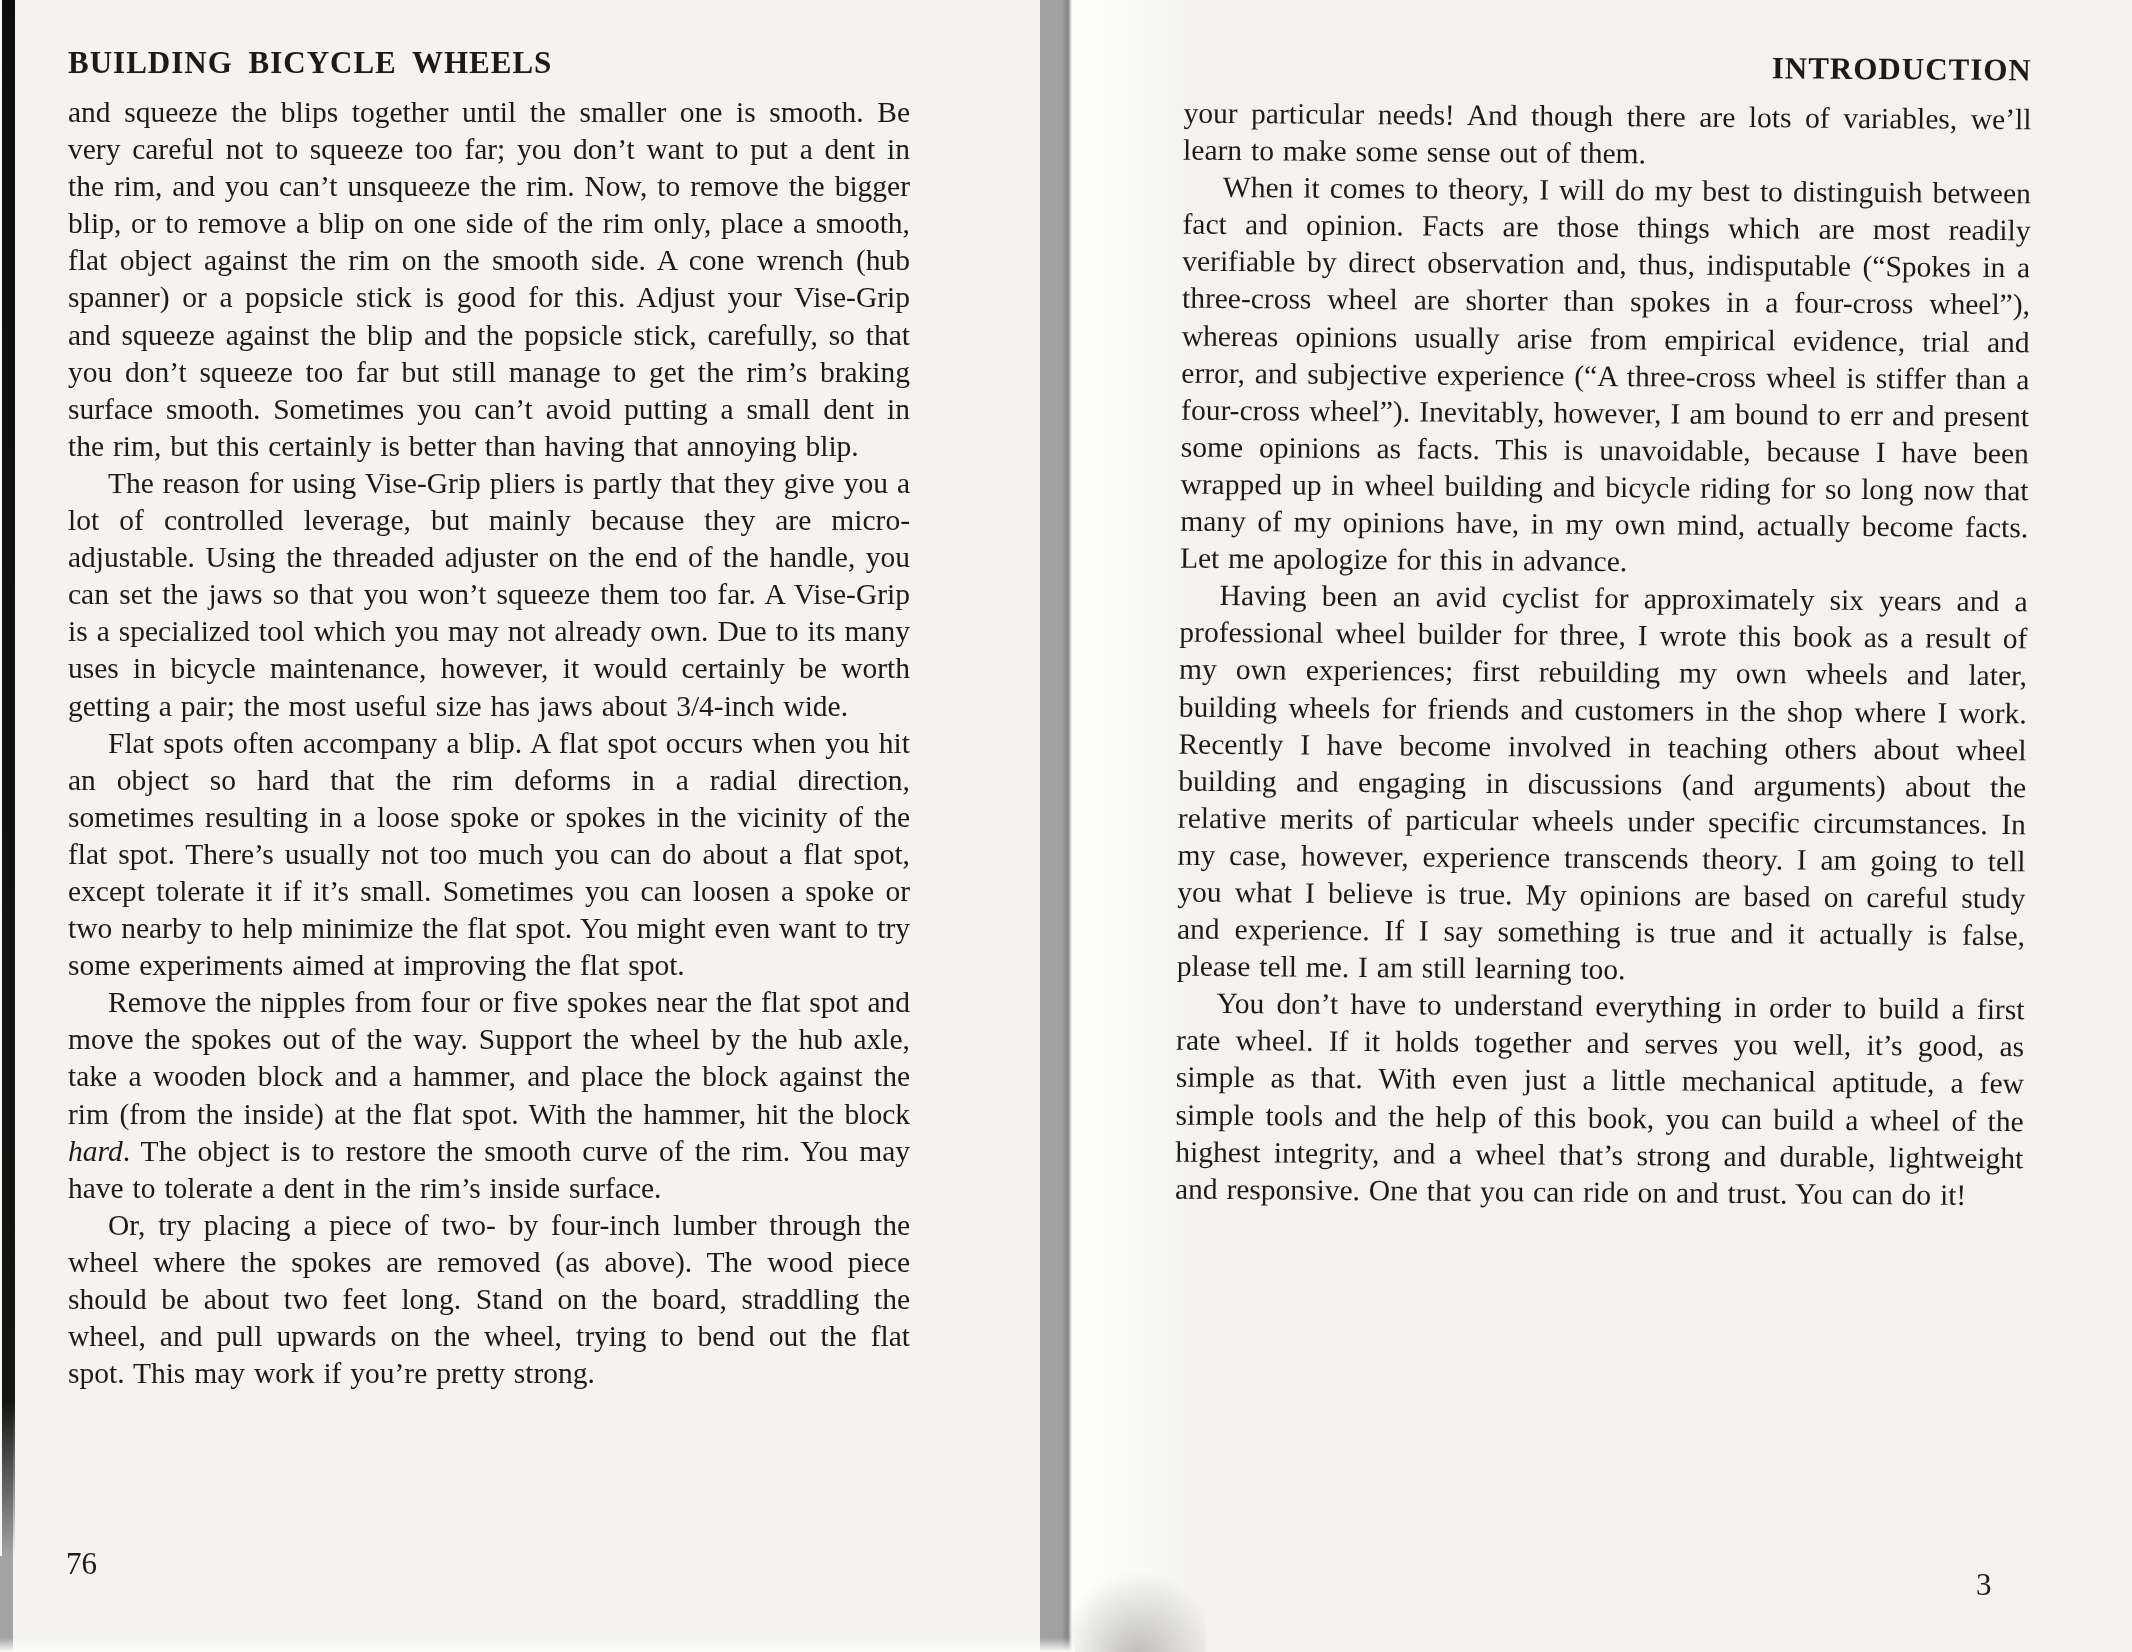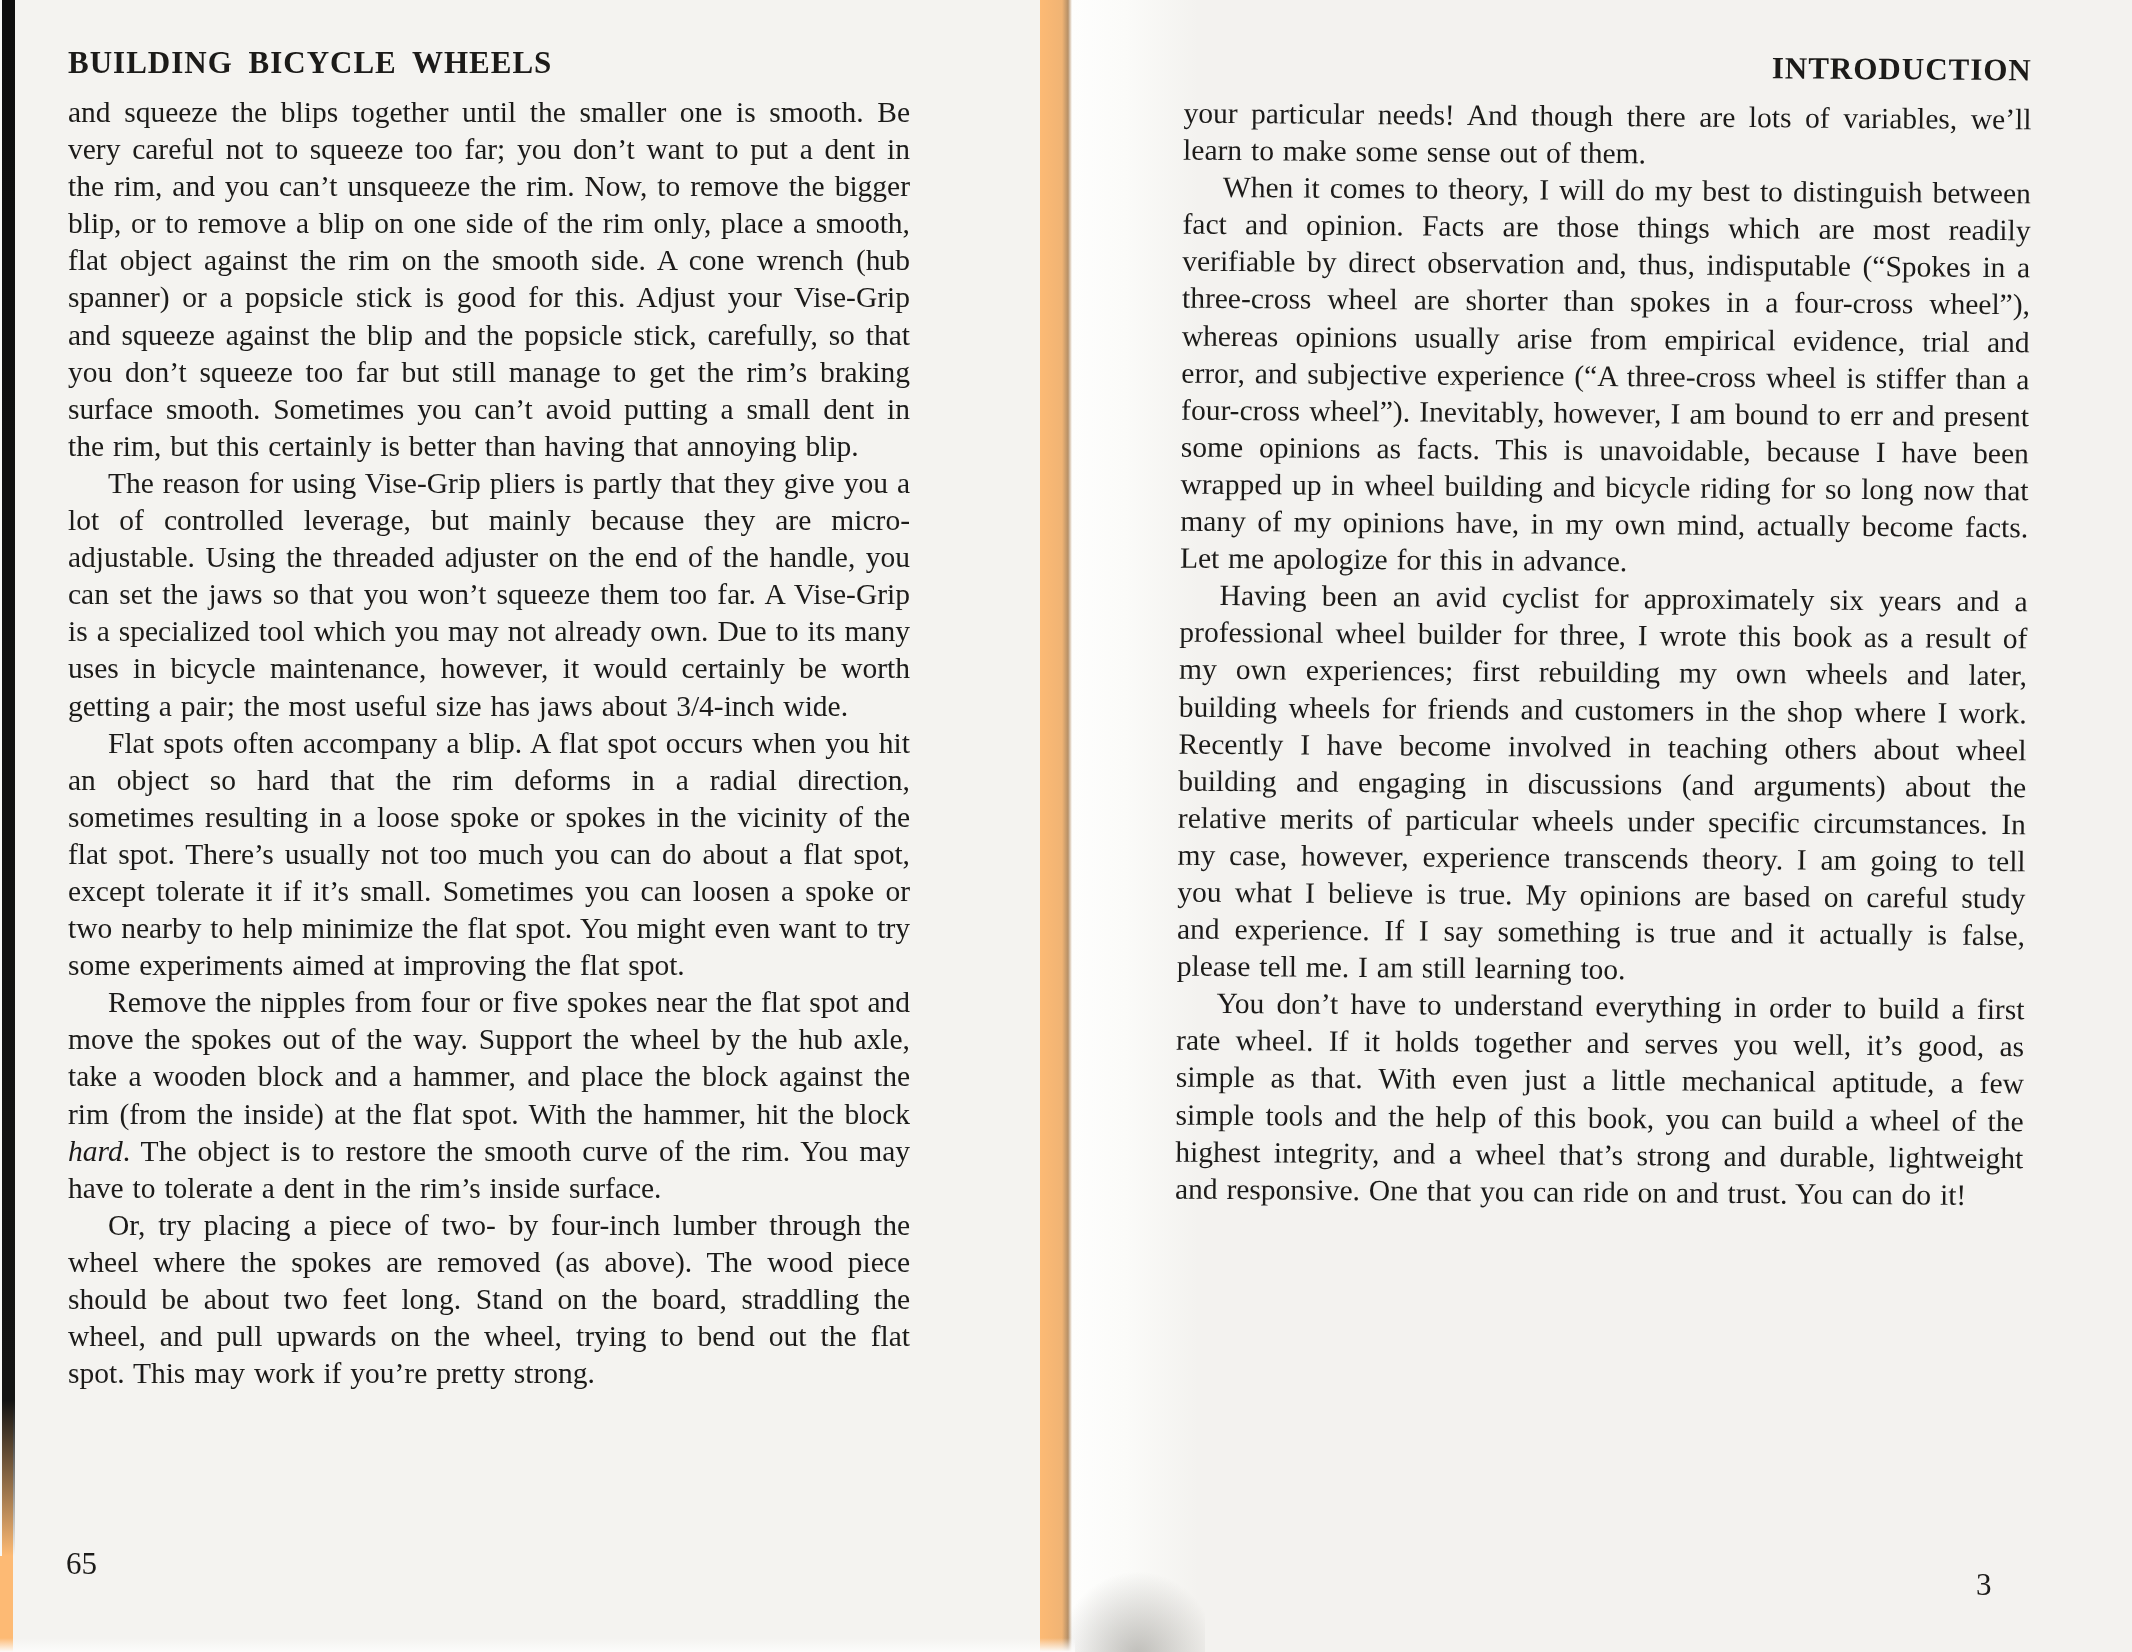--- a/index.html
+++ b/index.html
@@ -4,21 +4,21 @@
 <style>
   html, body {
     margin: 0;
     padding: 0;
     background: #e9e8e5;
   }
   .scan {
     position: relative;
     width: 2132px;
     height: 1652px;
-    background: #fdba74;
+    background: #a3a3a3;
     overflow: hidden;
     font-family: "Liberation Serif", serif;
     color: #1c1b19;
   }
   
   .edge-strip {
     position: absolute;
     left: 0; top: 0;
     width: 13px;
     height: 1556px;
@@ -117,21 +117,21 @@
     <div class="running-head">BUILDING BICYCLE WHEELS</div>
     <div class="body-text">
         <p class="">and squeeze the blips together until the smaller one is smooth. Be very careful not to squeeze too far; you don’t want to put a dent in the rim, and you can’t unsqueeze the rim. Now, to remove the bigger blip, or to remove a blip on one side of the rim only, place a smooth, flat object against the rim on the smooth side. A cone wrench (hub spanner) or a popsicle stick is good for this. Adjust your Vise-Grip and squeeze against the blip and the popsicle stick, carefully, so that you don’t squeeze too far but still manage to get the rim’s braking surface smooth. Sometimes you can’t avoid putting a small dent in the rim, but this certainly is better than having that annoying blip.</p>
         <p class="indent">The reason for using Vise-Grip pliers is partly that they give you a lot of controlled leverage, but mainly because they are micro-adjustable. Using the threaded adjuster on the end of the handle, you can set the jaws so that you won’t squeeze them too far. A Vise-Grip is a specialized tool which you may not already own. Due to its many uses in bicycle maintenance, however, it would certainly be worth getting a pair; the most useful size has jaws about 3/4-inch wide.</p>
         <p class="indent">Flat spots often accompany a blip. A flat spot occurs when you hit an object so hard that the rim deforms in a radial direction, sometimes resulting in a loose spoke or spokes in the vicinity of the flat spot. There’s usually not too much you can do about a flat spot, except tolerate it if it’s small. Sometimes you can loosen a spoke or two nearby to help minimize the flat spot. You might even want to try some experiments aimed at improving the flat spot.</p>
         <p class="indent">Remove the nipples from four or five spokes near the flat spot and move the spokes out of the way. Support the wheel by the hub axle, take a wooden block and a hammer, and place the block against the rim (from the inside) at the flat spot. With the hammer, hit the block <i>hard</i>. The object is to restore the smooth curve of the rim. You may have to tolerate a dent in the rim’s inside surface.</p>
         <p class="indent">Or, try placing a piece of two- by four-inch lumber through the wheel where the spokes are removed (as above).  The wood piece should be about two feet long. Stand on the board, straddling the wheel, and pull upwards on the wheel, trying to bend out the flat spot. This may work if you’re pretty strong.</p>
       </div>
   </div>
 
-  <div class="page-number pn-left">65</div>
+  <div class="page-number pn-left">76</div>
 
   <div class="page-content right-content">
     <div class="running-head align-right">INTRODUCTION</div>
     <div class="body-text">
         <p class="">your particular needs! And though there are lots of variables, we’ll learn to make some sense out of them.</p>
         <p class="indent">When it comes to theory, I will do my best to distinguish between fact and opinion. Facts are those things which are most readily verifiable by direct observation and, thus, indisputable (“Spokes in a three-cross wheel are shorter than spokes in a four-cross wheel”), whereas opinions usually arise from empirical evidence, trial and error, and subjective experience (“A three-cross wheel is stiffer than a four-cross wheel”). Inevitably, however, I am bound to err and present some opinions as facts. This is unavoidable, because I have been wrapped up in wheel building and bicycle riding for so long now that many of my opinions have, in my own mind, actually become facts. Let me apologize for this in advance.</p>
         <p class="indent">Having been an avid cyclist for approximately six years and a professional wheel builder for three, I wrote this book as a result of my own experiences; first rebuilding my own wheels and later, building wheels for friends and customers in the shop where I work. Recently I have become involved in teaching others about wheel building and engaging in discussions (and arguments) about the relative merits of particular wheels under specific circumstances. In my case, however, experience transcends theory. I am going to tell you what I believe is true. My opinions are based on careful study and experience. If I say something is true and it actually is false, please tell me. I am still learning too.</p>
         <p class="indent">You don’t have to understand everything in order to build a first rate wheel. If it holds together and serves you well, it’s good, as simple as that. With even just a little mechanical aptitude, a few simple tools and the help of this book, you can build a wheel of the highest integrity, and a wheel that’s strong and durable, lightweight and responsive. One that you can ride on and trust. You can do it!</p>
       </div>
   </div>

